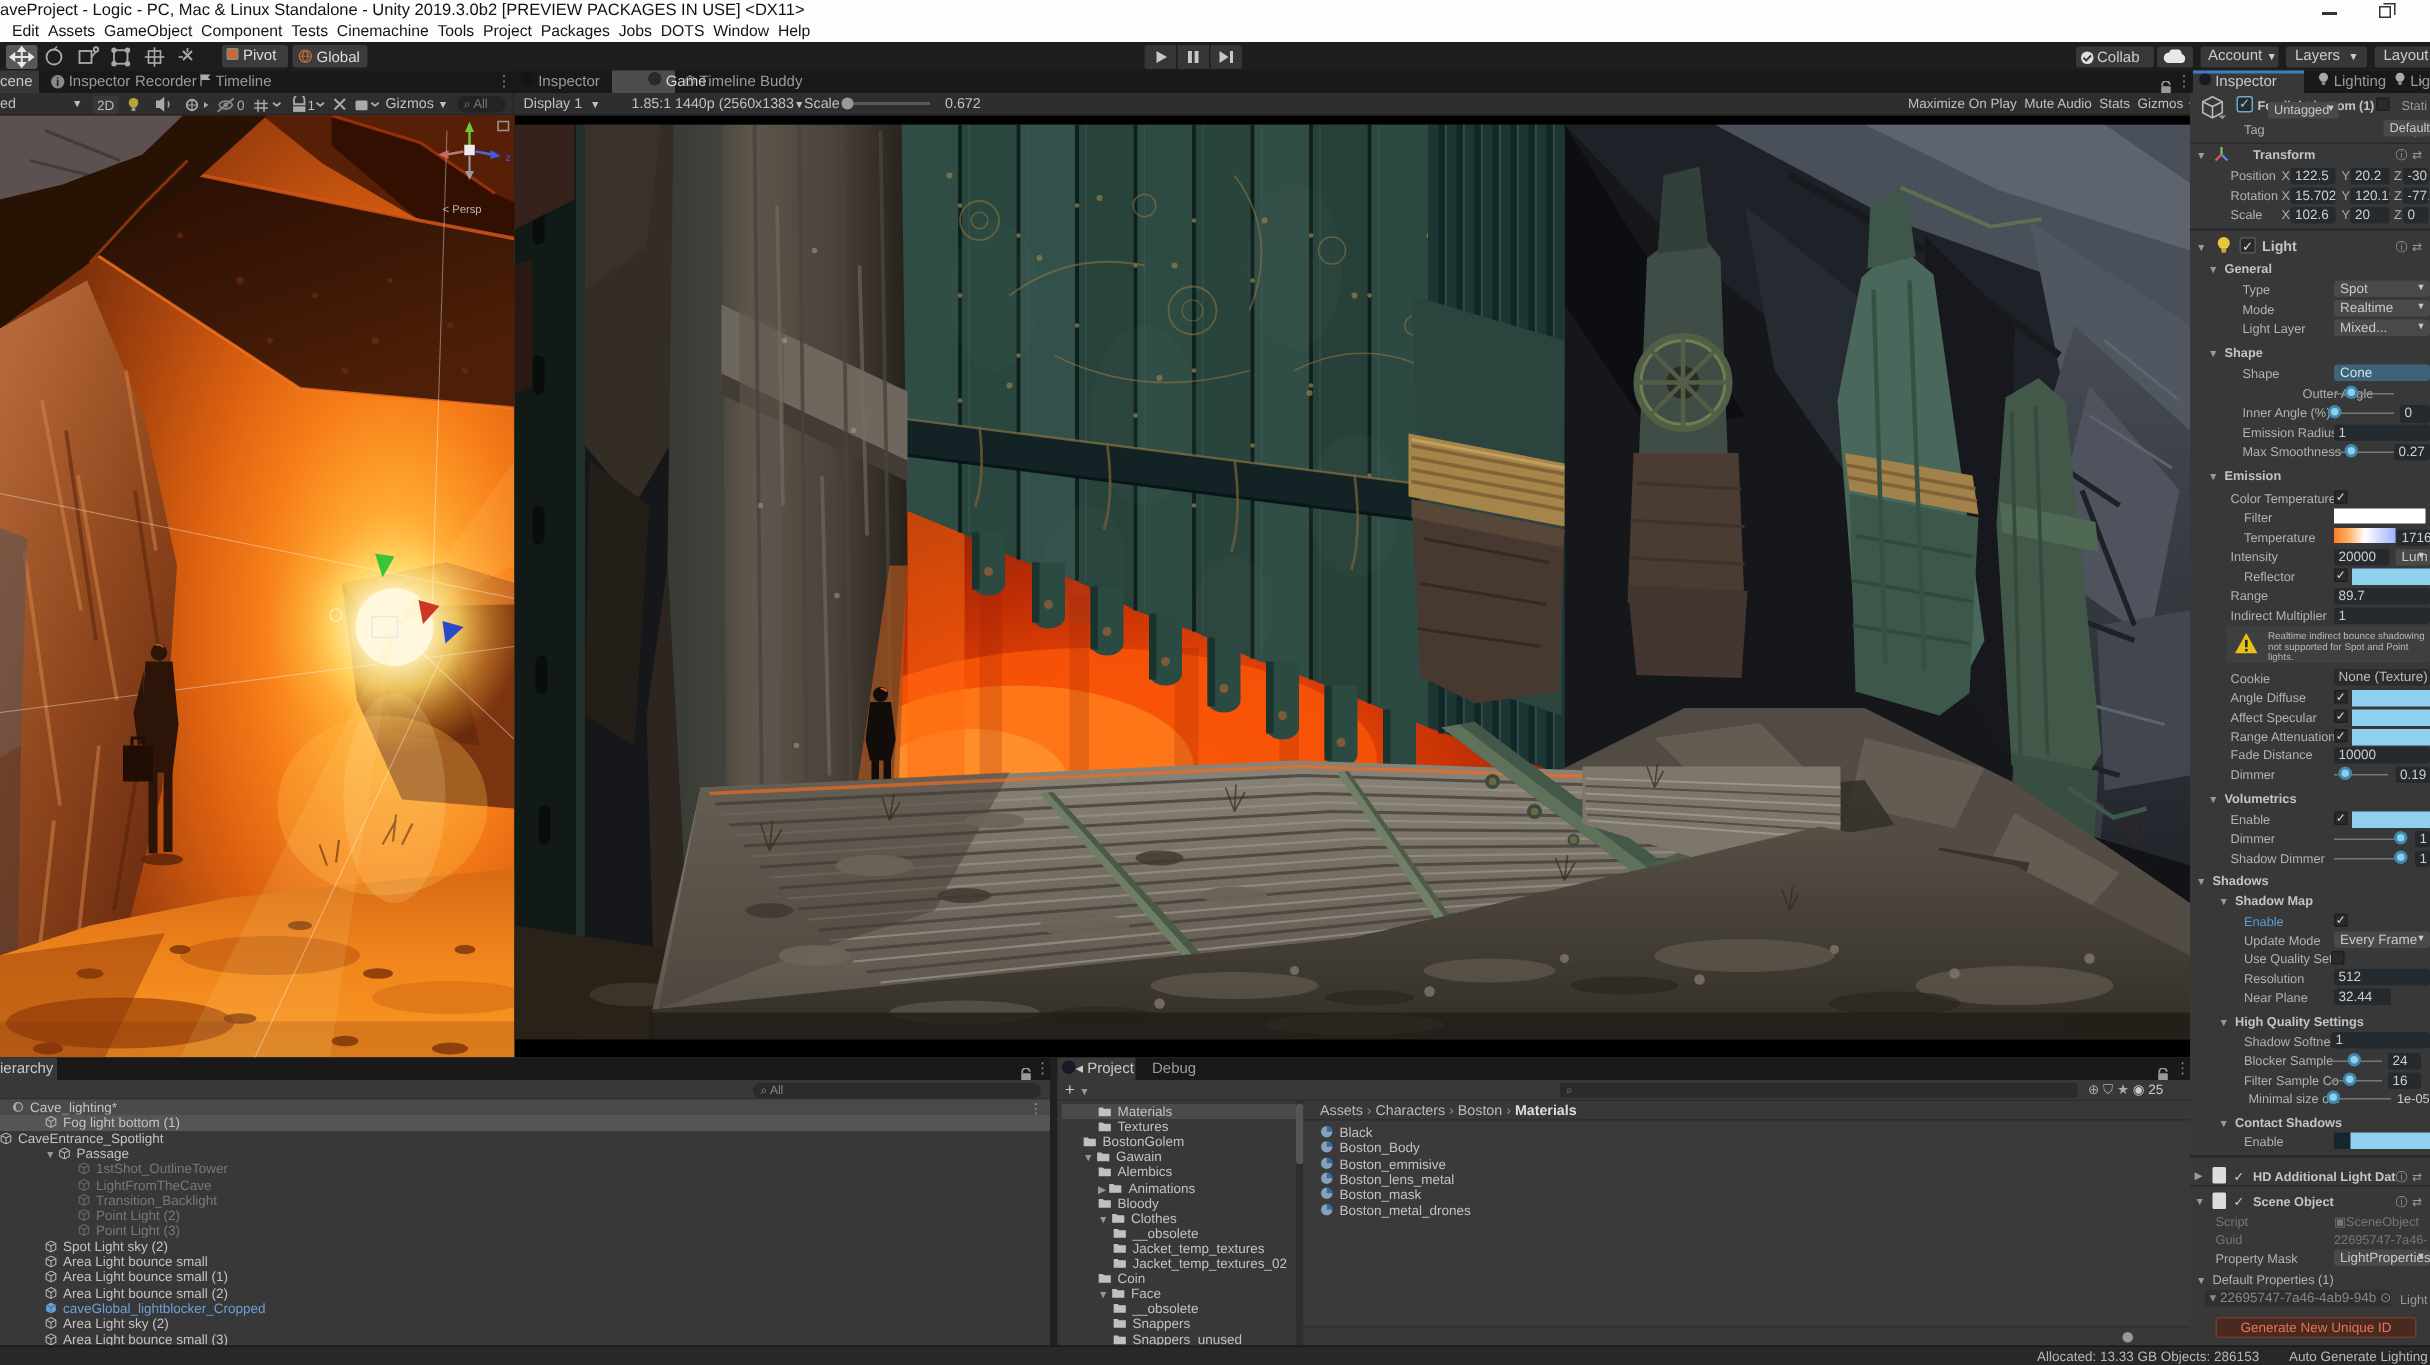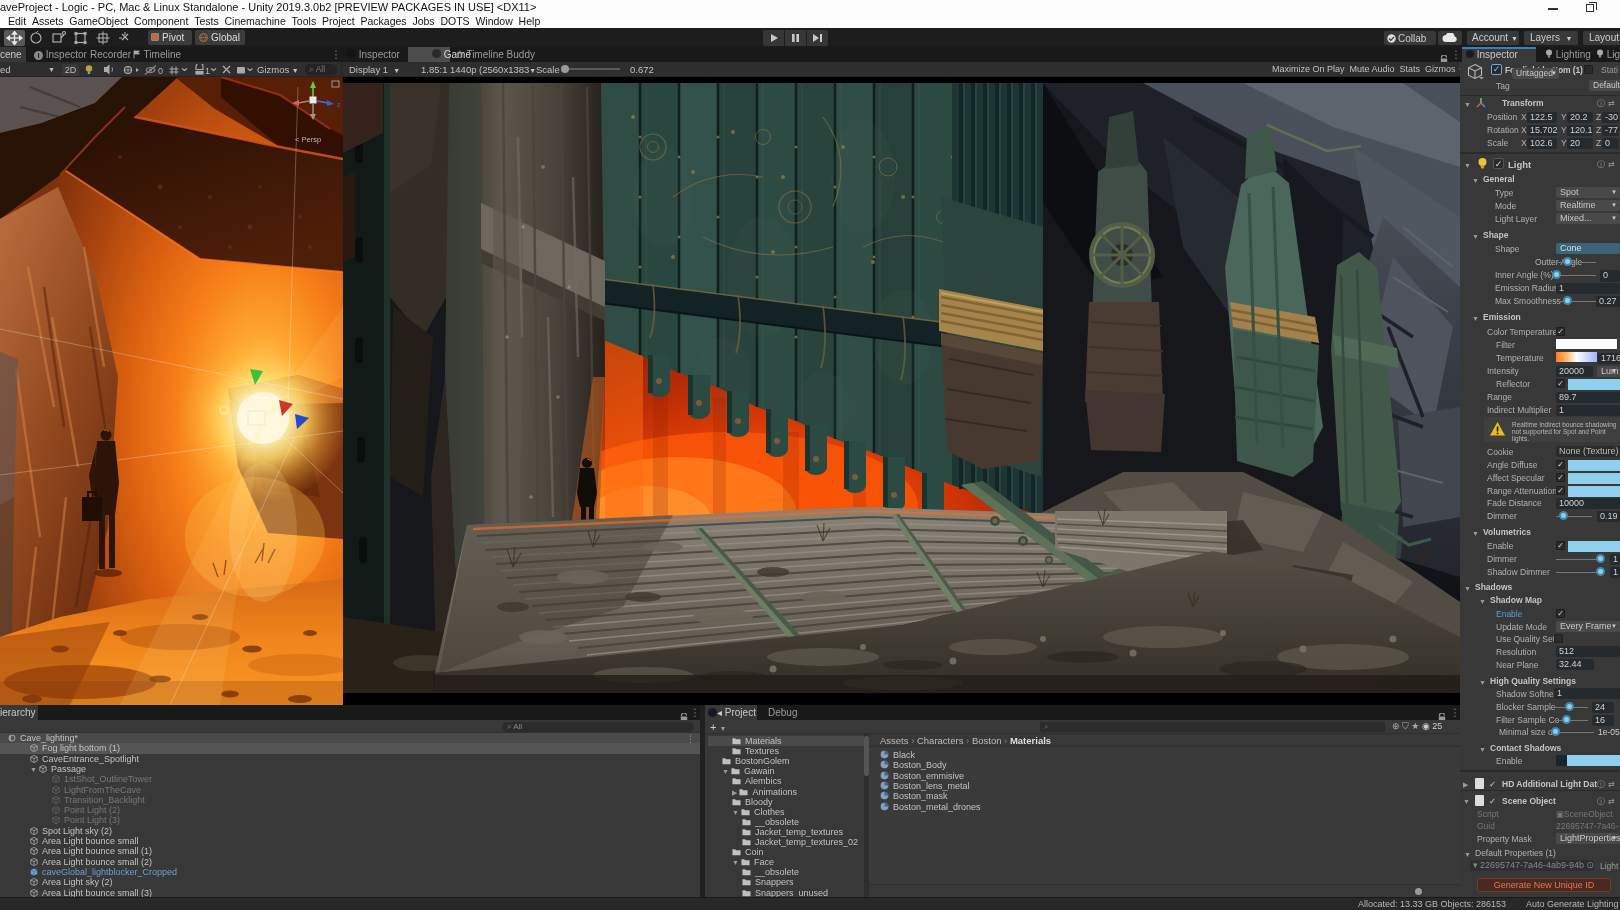--- a/index.html
+++ b/index.html
@@ -952,21 +952,21 @@
 <div class="tab" style="left:690px;top:705px;color:#888">⋮</div>
 <div class="a" style="left:0;top:720px;width:700px;height:13px;background:#383838;border-bottom:1px solid #303030"></div>
 <div class="a" style="left:502px;top:722px;width:192px;height:10px;background:#2b2b2b;border-radius:5px;color:#888;font-size:8px;line-height:10px;padding-left:5px">⌕ All</div>
 <div class="hrow" style="top:733.0px;background:#4a4a4a;color:#c2c2c2"><span style="padding-left:8px"><svg class="cube" viewBox="0 0 10 10">
         <circle cx="5" cy="5" r="4.2" fill="#aaa"></circle>
         <path d="M5 1.8a3.2 3.2 0 0 1 0 6.4a1.8 3.2 0 0 1 0-6.4" fill="#555"></path>
       </svg>Cave_lighting*</span></div>
 <div class="hrow" style="top:743.3px;background:#555555;color:#c2c2c2"><span style="padding-left:30px"><svg class="cube" viewBox="0 0 10 10">
         <path d="M5 0.5l4 2v5l-4 2l-4-2v-5z M1 2.5L5 4.5l4-2M5 4.5v4.5" stroke="#b8b8b8" stroke-width="0.9" fill="none"></path>
       </svg>Fog light bottom (1)</span></div>
-<div class="hrow" style="top:753.5999999999999px;color:#c2c2c2"><span style="padding-left:30px"><svg class="cube" viewBox="0 0 10 10">
+<div class="hrow" style="top:753.5999999999999px;color:#c2c2c2"><span style=""><svg class="cube" viewBox="0 0 10 10">
         <path d="M5 0.5l4 2v5l-4 2l-4-2v-5z M1 2.5L5 4.5l4-2M5 4.5v4.5" stroke="#b8b8b8" stroke-width="0.9" fill="none"></path>
       </svg>CaveEntrance_Spotlight</span></div>
 <div class="hrow" style="top:763.8999999999999px;color:#c2c2c2"><span style="padding-left:30px"><span style="font-size:7px;color:#999;margin-right:2px">▼</span><svg class="cube" viewBox="0 0 10 10">
         <path d="M5 0.5l4 2v5l-4 2l-4-2v-5z M1 2.5L5 4.5l4-2M5 4.5v4.5" stroke="#b8b8b8" stroke-width="0.9" fill="none"></path>
       </svg>Passage</span></div>
 <div class="hrow" style="top:774.1999999999998px;color:#787878"><span style="padding-left:52px"><svg class="cube" viewBox="0 0 10 10">
         <path d="M5 0.5l4 2v5l-4 2l-4-2v-5z M1 2.5L5 4.5l4-2M5 4.5v4.5" stroke="#6a6a6a" stroke-width="0.9" fill="none"></path>
       </svg>1stShot_OutlineTower</span></div>
 <div class="hrow" style="top:784.4999999999998px;color:#787878"><span style="padding-left:52px"><svg class="cube" viewBox="0 0 10 10">
         <path d="M5 0.5l4 2v5l-4 2l-4-2v-5z M1 2.5L5 4.5l4-2M5 4.5v4.5" stroke="#6a6a6a" stroke-width="0.9" fill="none"></path>

